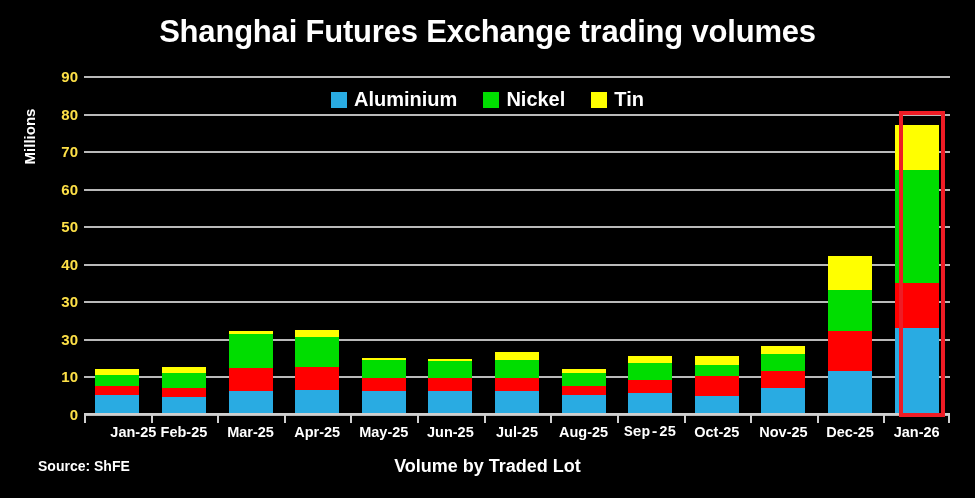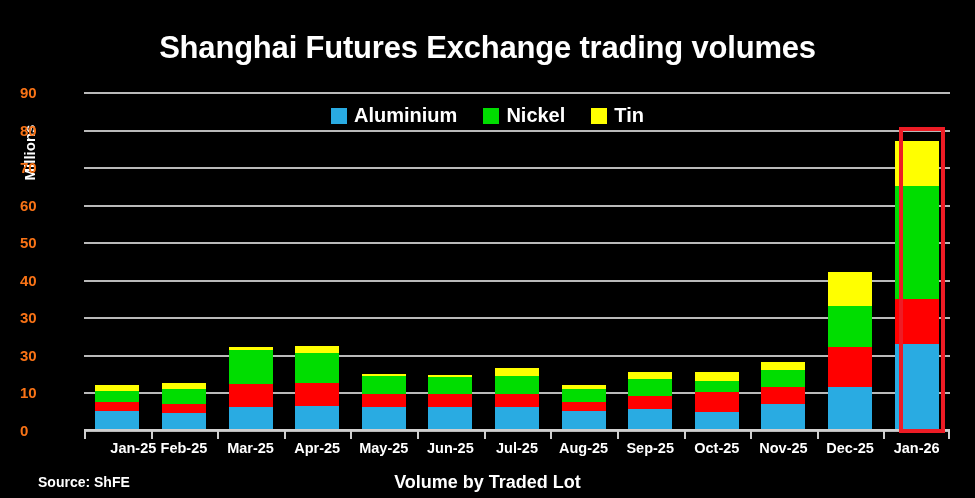--- a/index.html
+++ b/index.html
@@ -10,21 +10,21 @@
   body {
     width: 975px;
     height: 498px;
     overflow: hidden;
     font-family: "Liberation Sans", sans-serif;
     color: #ffffff;
     position: relative;
   }
   #chart-root {
     position: absolute;
-    left: 0; top: 16px;
+    left: 0; top: 0;
     width: 975px;
     height: 351px;
     background: #000000;
   }
 
   
   #chart-title {
     position: absolute;
     left: 0;
     top: 14px;
@@ -63,23 +63,24 @@
     position: absolute;
     left: 0;
     width: 100%;
     height: 2px;
     background: #b9b9b9;
   }
   .ytick-label {
     position: absolute;
     right: 0;
     width: 58px;
+    text-align: right;
     font-size: 15px;
     font-weight: bold;
-    color: #f97316;
+    color: #fde047;
     transform: translateY(-50%);
   }
   #y-tick-labels {
     position: absolute;
     left: 12px;
     top: 76px;
     width: 66px;
     height: 338px;
   }
 
@@ -373,21 +374,21 @@
     </div>
   <div id="x-labels">
       <div class="xlabel" style="left: 33.3077px; margin-left: 16px;">Jan-25</div>
       <div class="xlabel" style="left: 99.9231px;">Feb-25</div>
       <div class="xlabel" style="left: 166.538px;">Mar-25</div>
       <div class="xlabel" style="left: 233.154px;">Apr-25</div>
       <div class="xlabel" style="left: 299.769px;">May-25</div>
       <div class="xlabel" style="left: 366.385px;">Jun-25</div>
       <div class="xlabel" style="left: 433px;">Jul-25</div>
       <div class="xlabel" style="left: 499.615px;">Aug-25</div>
-      <div class="xlabel" style="left: 566.231px;">Sep-25</div>
+      <div class="xlabel" style="left: 566.231px; font-family: Liberation Mono, monospace;">Sep-25</div>
       <div class="xlabel" style="left: 632.846px;">Oct-25</div>
       <div class="xlabel" style="left: 699.462px;">Nov-25</div>
       <div class="xlabel" style="left: 766.077px;">Dec-25</div>
       <div class="xlabel" style="left: 832.692px;">Jan-26</div>
     </div>
 
   <div id="legend">
       <div class="legend-item">
         <span class="legend-swatch" style="background: rgb(41, 171, 226);"></span>
         <span class="legend-label">Aluminium</span>

